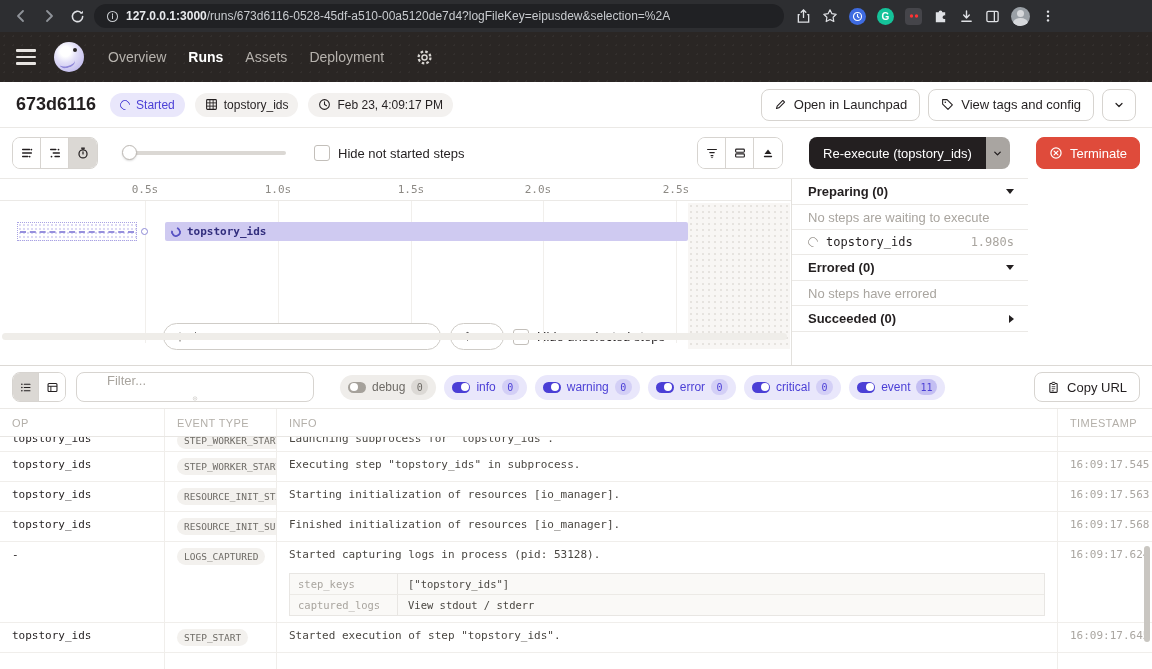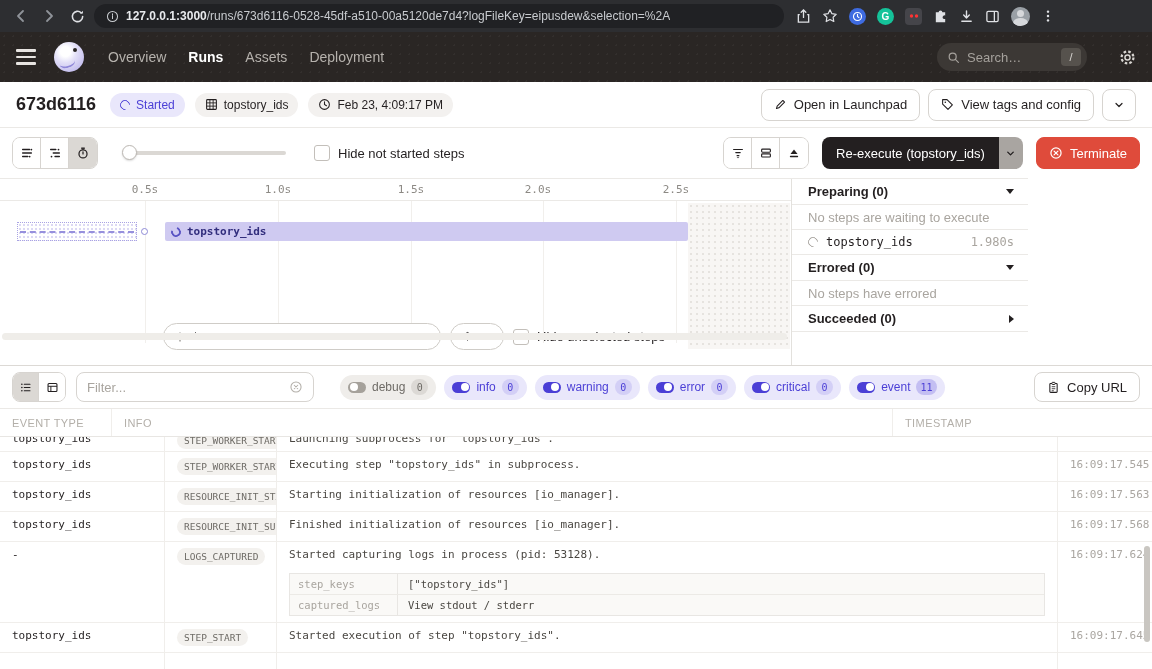--- a/index.html
+++ b/index.html
@@ -51,21 +51,21 @@
   
   .toolbar { position:absolute; top:128px; left:0; right:0; height:50px; background:#fff; display:flex; align-items:center; padding:0 12px; }
   .seg { display:flex; border:1px solid #d7d4d0; border-radius:8px; overflow:hidden; background:#fff; }
   .seg .segbtn { width:28px; height:30px; display:flex; align-items:center; justify-content:center; border-right:1px solid #d7d4d0; color:#231f20; cursor:pointer; background:#fff; }
   .seg .segbtn:last-child { border-right:none; }
   .seg .segbtn.sel { background:#dbd8d4; }
   .slider { width:162px; height:4px; background:#dbd8d4; border-radius:2px; position:relative; margin-left:26px; }
   .slider .knob { position:absolute; left:-2px; top:-6px; width:15px; height:15px; border-radius:50%; background:#fff; border:1px solid #bcb8b3; box-shadow:0 1px 2px rgba(0,0,0,.15); }
   .checkrow { display:flex; align-items:center; gap:8px; cursor:pointer; }
   .checkbox { width:16px; height:16px; border:1px solid #c3bfba; border-radius:3px; background:#fff; }
-  .tb-right { margin-left:auto; display:flex; align-items:center; gap:13px; }
+  .tb-right { margin-left:auto; display:flex; align-items:center; gap:26px; }
   .splitbtn { display:flex; border-radius:8px; overflow:hidden; cursor:pointer; }
   .splitbtn .mainpart { background:#231f20; color:#fff; height:32px; display:flex; align-items:center; padding:0 14px; font-size:13px; font-weight:500; }
   .splitbtn .caretpart { background:#a9a5a1; width:24px; display:flex; align-items:center; justify-content:center; color:#231f20; }
   .btn.danger { background:#df4b3b; border-color:#df4b3b; color:#fff; font-weight:500; }
 
   
   .main { position:absolute; top:178px; left:0; width:1028px; height:187px; display:flex; border-top:1px solid #ebe9e6; }
   .gantt { width:792px; border-right:1px solid #e3e1dd; position:relative; }
   .axis { height:22px; border-bottom:1px solid #ebe9e6; position:relative; }
   .tick { position:absolute; top:4px; transform:translateX(-50%); font-size:11px; color:#8c8984; }
@@ -94,21 +94,21 @@
   .prow.step { height:25px; gap:8px; }
   .chev-down { width:0; height:0; border-left:4.5px solid transparent; border-right:4.5px solid transparent; border-top:5px solid #231f20; margin-left:auto; }
   .chev-right { width:0; height:0; border-top:4.5px solid transparent; border-bottom:4.5px solid transparent; border-left:5px solid #231f20; margin-left:auto; }
   .stepname { font-size:12px; }
   .stepdur { margin-left:auto; color:#a9a59f; font-size:12px; }
 
   
   .logsec { position:absolute; top:365px; left:0; right:0; bottom:0; border-top:1px solid #dcd9d5; background:#fff; }
   .logbar { height:42px; display:flex; align-items:center; padding:0 12px; gap:10px; }
   .seg2 .segbtn { height:28px; width:26px; }
-  .filterinput { width:238px; height:30px; border:1px solid #d7d4d0; border-radius:8px; display:flex; align-items:center; padding:0 10px; gap:8px; }
+  .filterinput { width:238px; height:30px; border:1px solid #d7d4d0; border-radius:8px; display:flex; align-items:center; padding:0 10px; gap:8px;flex-direction:column; }
   .filterinput input { border:none; outline:none; flex:1; font-size:13px; color:#231f20; background:transparent; font-family:"Liberation Sans",sans-serif; }
   .filterinput input::placeholder { color:#a9a59f; }
   .chips { display:flex; gap:8px; margin-left:16px; }
   .chip { height:25px; border-radius:13px; display:flex; align-items:center; gap:6px; padding:0 8px; font-size:12px; cursor:pointer; }
   .chip.off { background:#efedea; color:#6e6b66; }
   .chip.on { background:#e9e7fb; color:#4b3fd6; }
   .mtoggle { width:18px; height:11px; border-radius:6px; position:relative; }
   .chip.off .mtoggle { background:#a5a19b; }
   .chip.on .mtoggle { background:#4b3fd6; }
   .mtoggle:before { content:""; position:absolute; top:1.5px; width:8px; height:8px; border-radius:50%; background:#fff; }
@@ -218,28 +218,20 @@
         <span></span>
         <span></span>
       </div>
     <div class="dlogo"></div>
     <div class="navlinks">
       <span class="navlink">Overview</span>
       <span class="navlink active">Runs</span>
       <span class="navlink">Assets</span>
       <span class="navlink">Deployment</span>
     </div>
-    <div class="searchpill">
-      <svg width="13" height="13" viewBox="0 0 16 16">
-          <circle cx="7" cy="7" r="4.3" stroke="currentColor" stroke-width="1.5" fill="none"></circle>
-          <path d="M10.3 10.3 14 14" stroke="currentColor" stroke-width="1.5" stroke-linecap="round"></path>
-        </svg>
-      <span>Search…</span>
-      <span class="slash">/</span>
-    </div>
     <div class="gear">
         <svg width="17" height="17" viewBox="0 0 16 16">
           <circle cx="8" cy="8" r="2.4" stroke="currentColor" stroke-width="1.4" fill="none"></circle>
           <circle cx="8" cy="8" r="5.6" stroke="currentColor" stroke-width="2.1" fill="none" stroke-dasharray="2.4 2"></circle>
         </svg>
       </div>
   </div>
 
   <div class="runheader">
     <span class="runid">673d6116</span>
@@ -490,20 +482,21 @@
             <rect x="3.5" y="3" width="9" height="11" rx="1" stroke="currentColor" stroke-width="1.3" fill="none"></rect>
             <rect x="6" y="1.7" width="4" height="2.6" rx="0.8" fill="#fff" stroke="currentColor" stroke-width="1.2"></rect>
             <path d="M5.8 7h4.4M5.8 9.5h4.4M5.8 12h2.6" stroke="currentColor" stroke-width="1"></path>
           </svg>
         <span>Copy URL</span>
       </button>
     </div>
 
     <div class="ltable">
       <div class="lrow header">
+        <div class="lcell c-op">OP</div>
         <div class="lcell c-type">EVENT TYPE</div>
         <div class="lcell c-info">INFO</div>
         <div class="lcell c-ts">TIMESTAMP</div>
       </div>
 
       <div class="lrow clip">
         <div class="lcell c-op mono">
             <div class="inner opv">topstory_ids</div>
           </div>
         <div class="lcell c-type">

